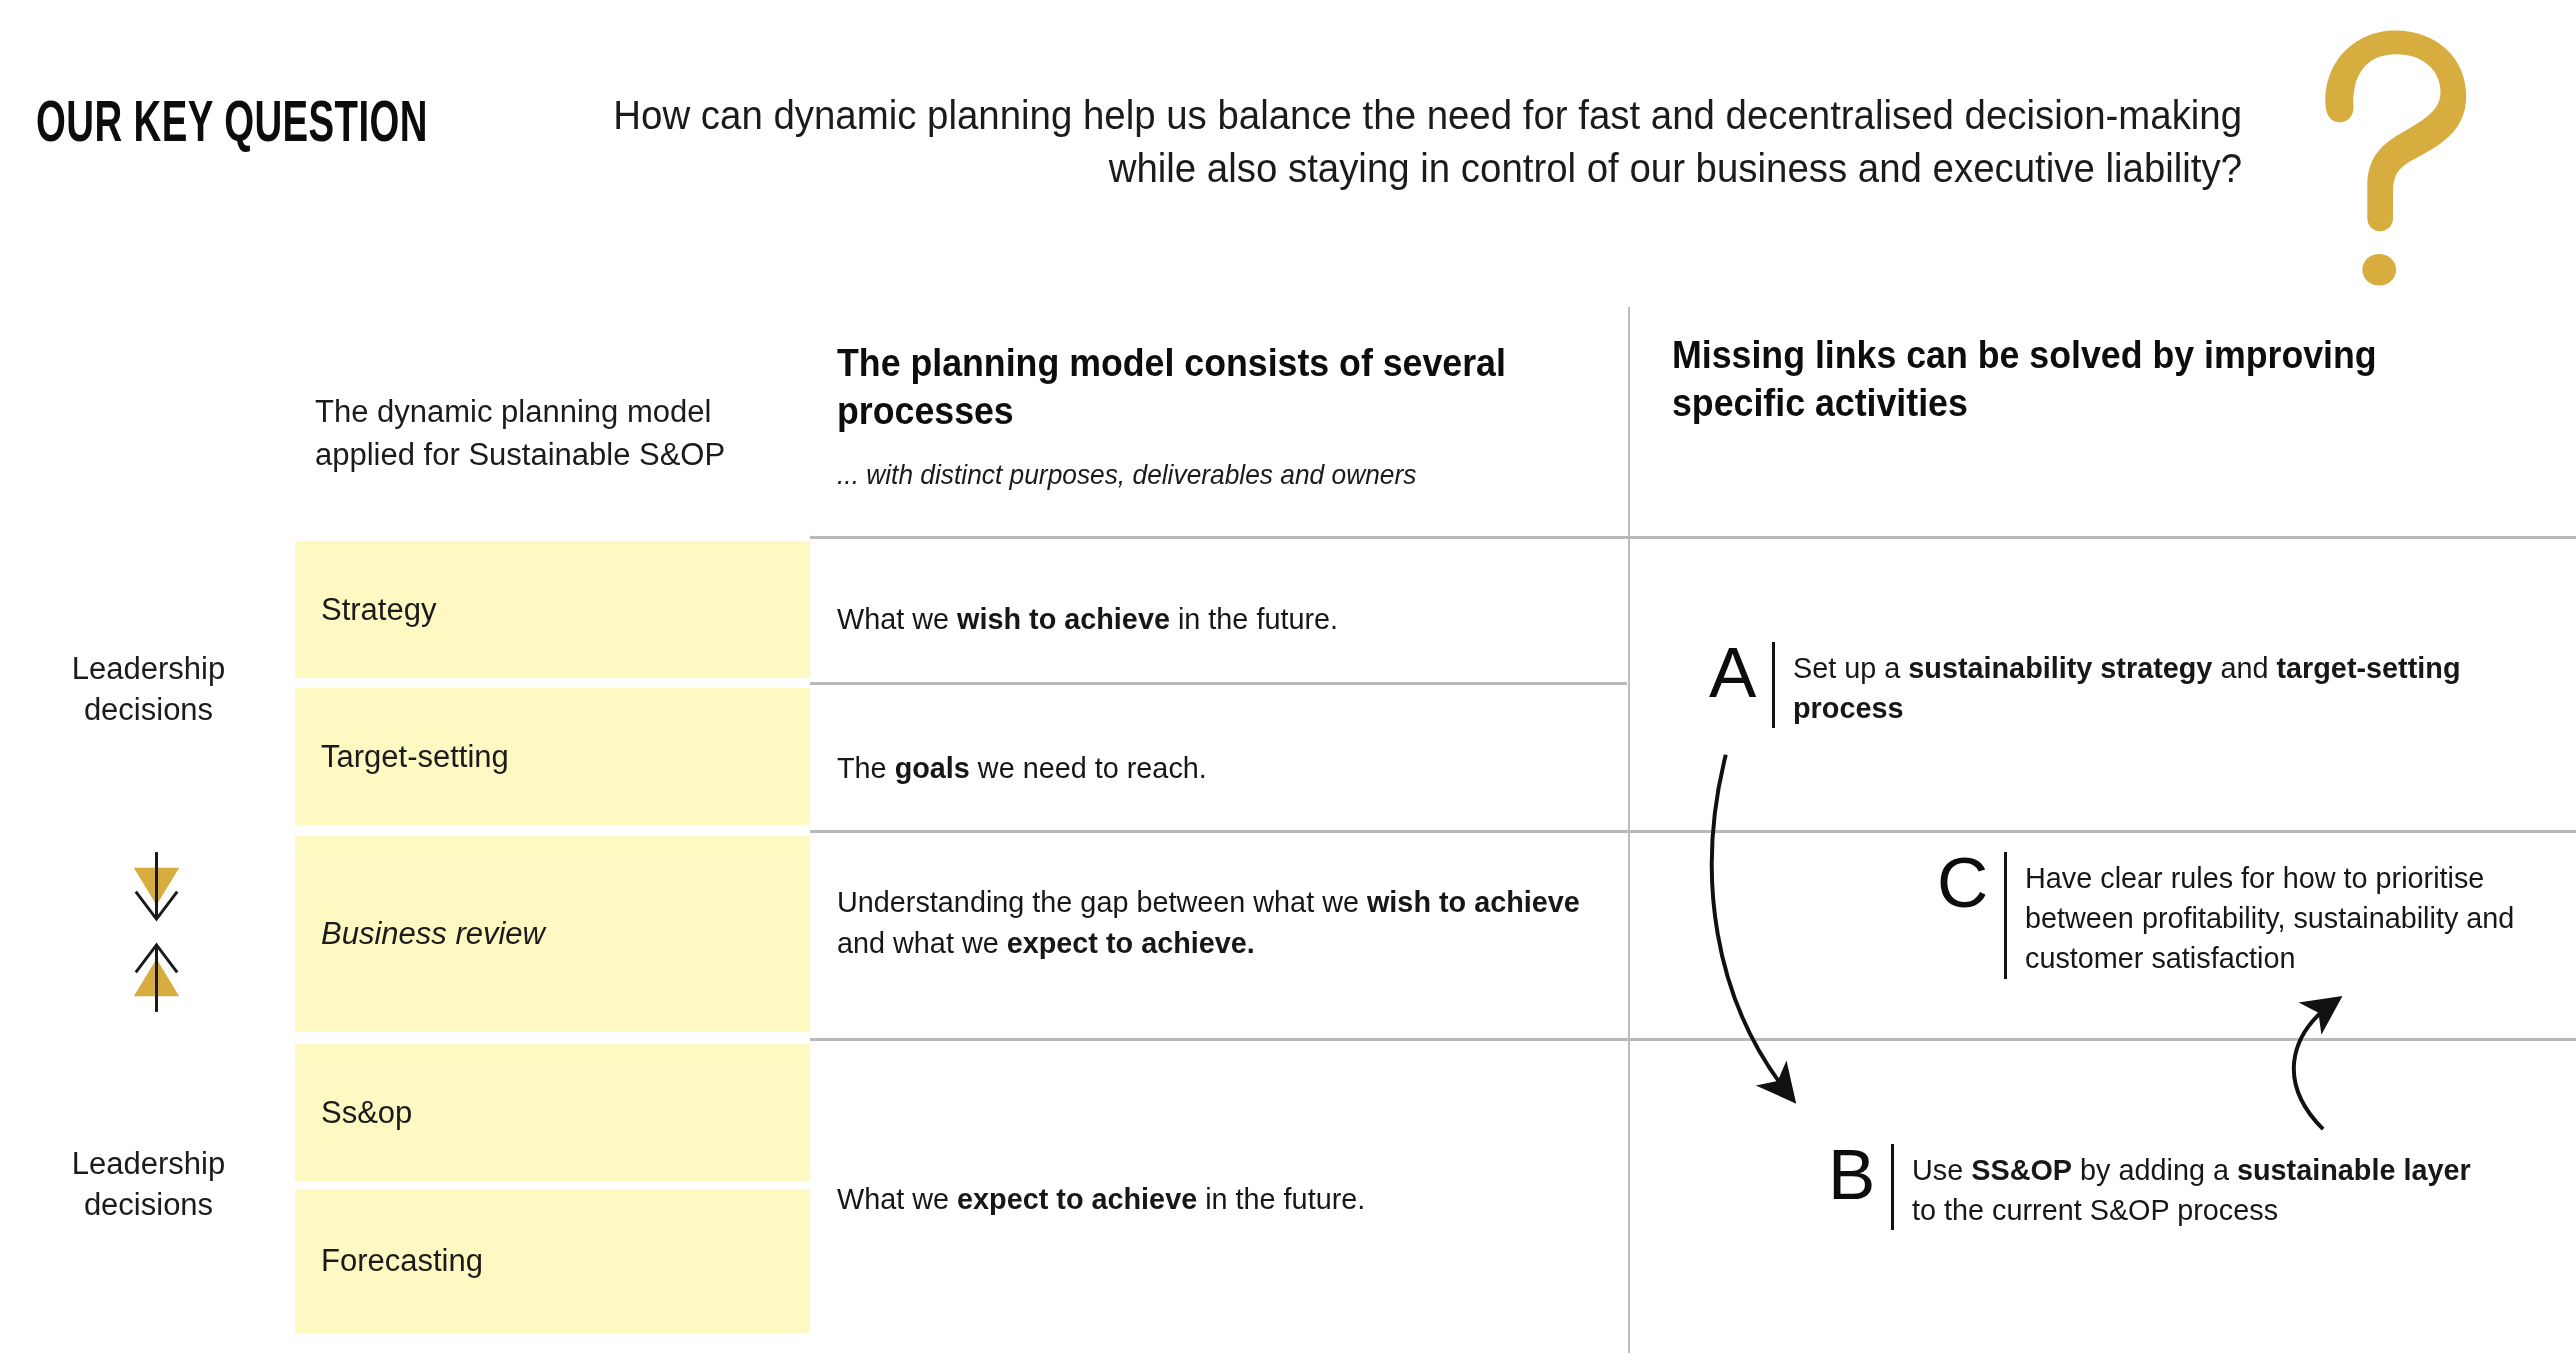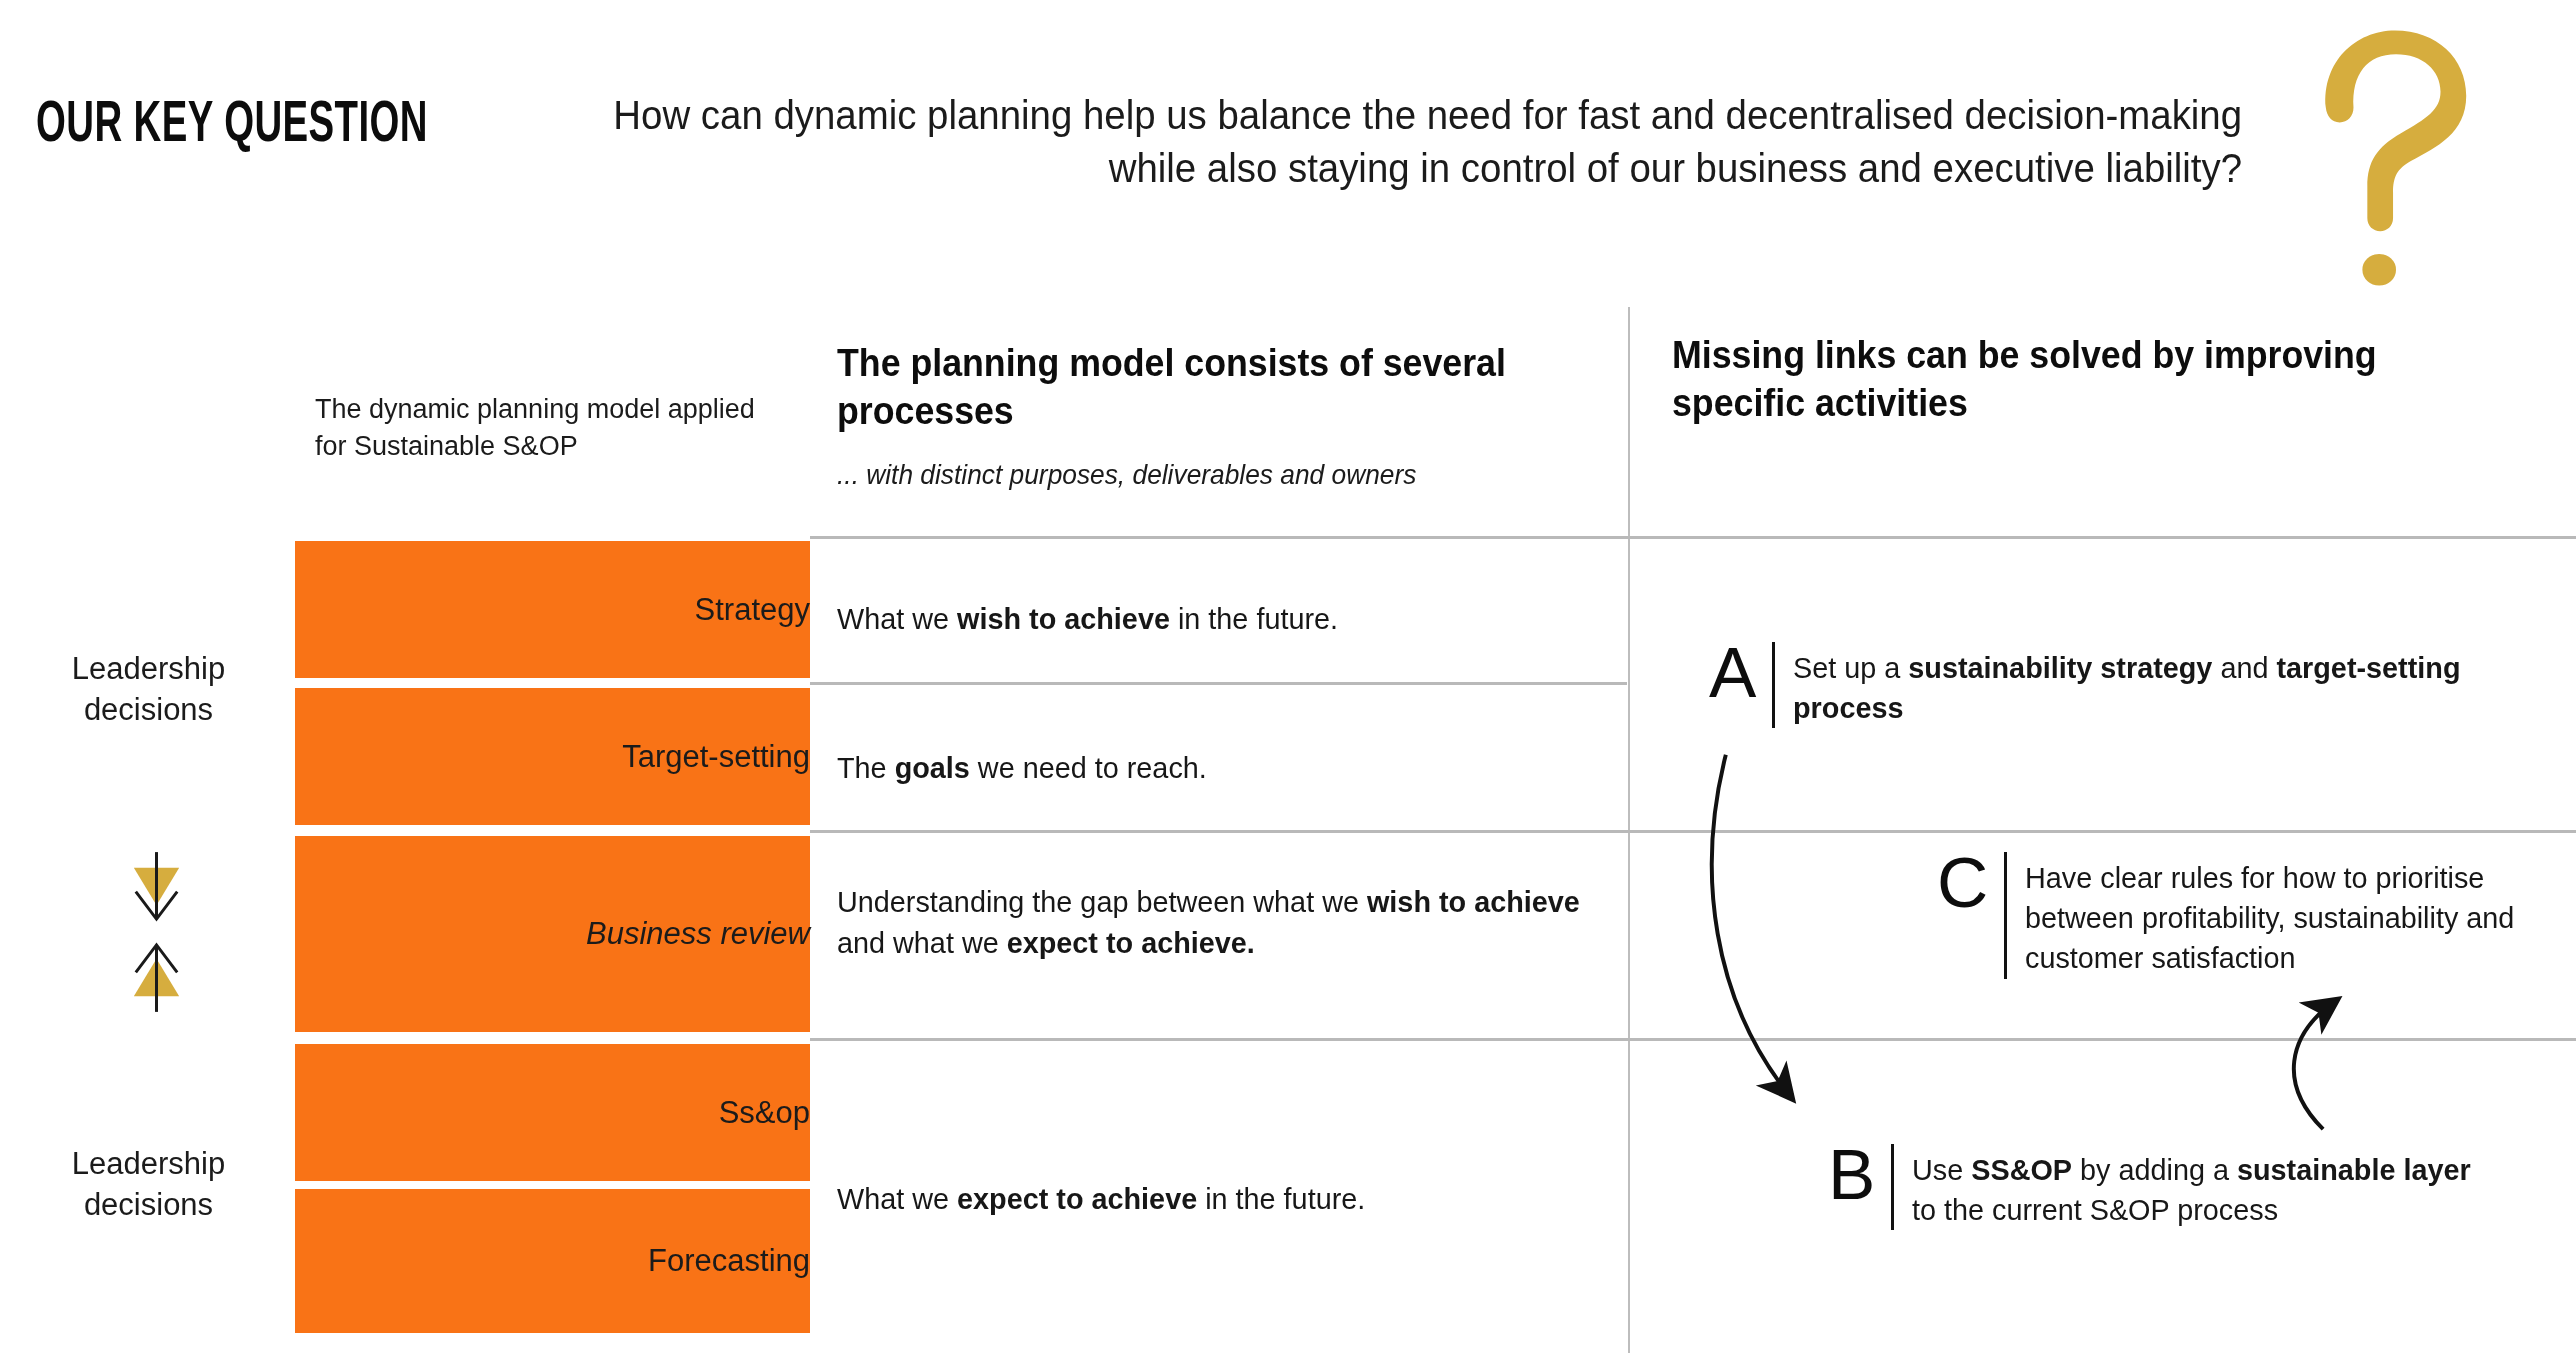--- a/index.html
+++ b/index.html
@@ -57,21 +57,21 @@
     color:#1b1b1b;
   }
   #leadership-label { left:10px; top:649px; }
   #management-label { left:10px; top:1144px; }
 
   .arrow-glyph { position:absolute; left:122px; width:69px; height:85px; }
 
   
   #col1-header {
     position:absolute; left:315px; top:391px; width:476px;
-    font-size:27px; line-height:1.38; color:#1b1b1b;
+    font-size:31px; line-height:1.38; color:#1b1b1b;
   }
 
   
   #col2-header {
     position:absolute; left:837px; top:340px; width:773px;
   }
   #col2-title {
     font-size:38px; font-weight:bold; line-height:1.25; color:#0d0d0d;
     transform:scaleX(0.94); transform-origin:left top;
   }
@@ -85,22 +85,22 @@
   #col3-header {
     position:absolute; left:1672px; top:332px; width:882px;
     font-size:38px; font-weight:bold; line-height:1.25; color:#0d0d0d;
     transform:scaleX(0.94); transform-origin:left top;
   }
 
   
   .proc-cell {
     position:absolute;
     left:295px; width:515px;
-    background:#f97316;
-    display:flex; align-items:center;justify-content:flex-end;
+    background:#fef9c3;
+    display:flex; align-items:center;
   }
   .proc-cell span {
     padding-left:26px;
     font-size:31px; color:#1b1b1b;
   }
 
   
   .desc {
     position:absolute; left:837px; width:783px;
     font-size:30px; line-height:1.36; color:#171717;

